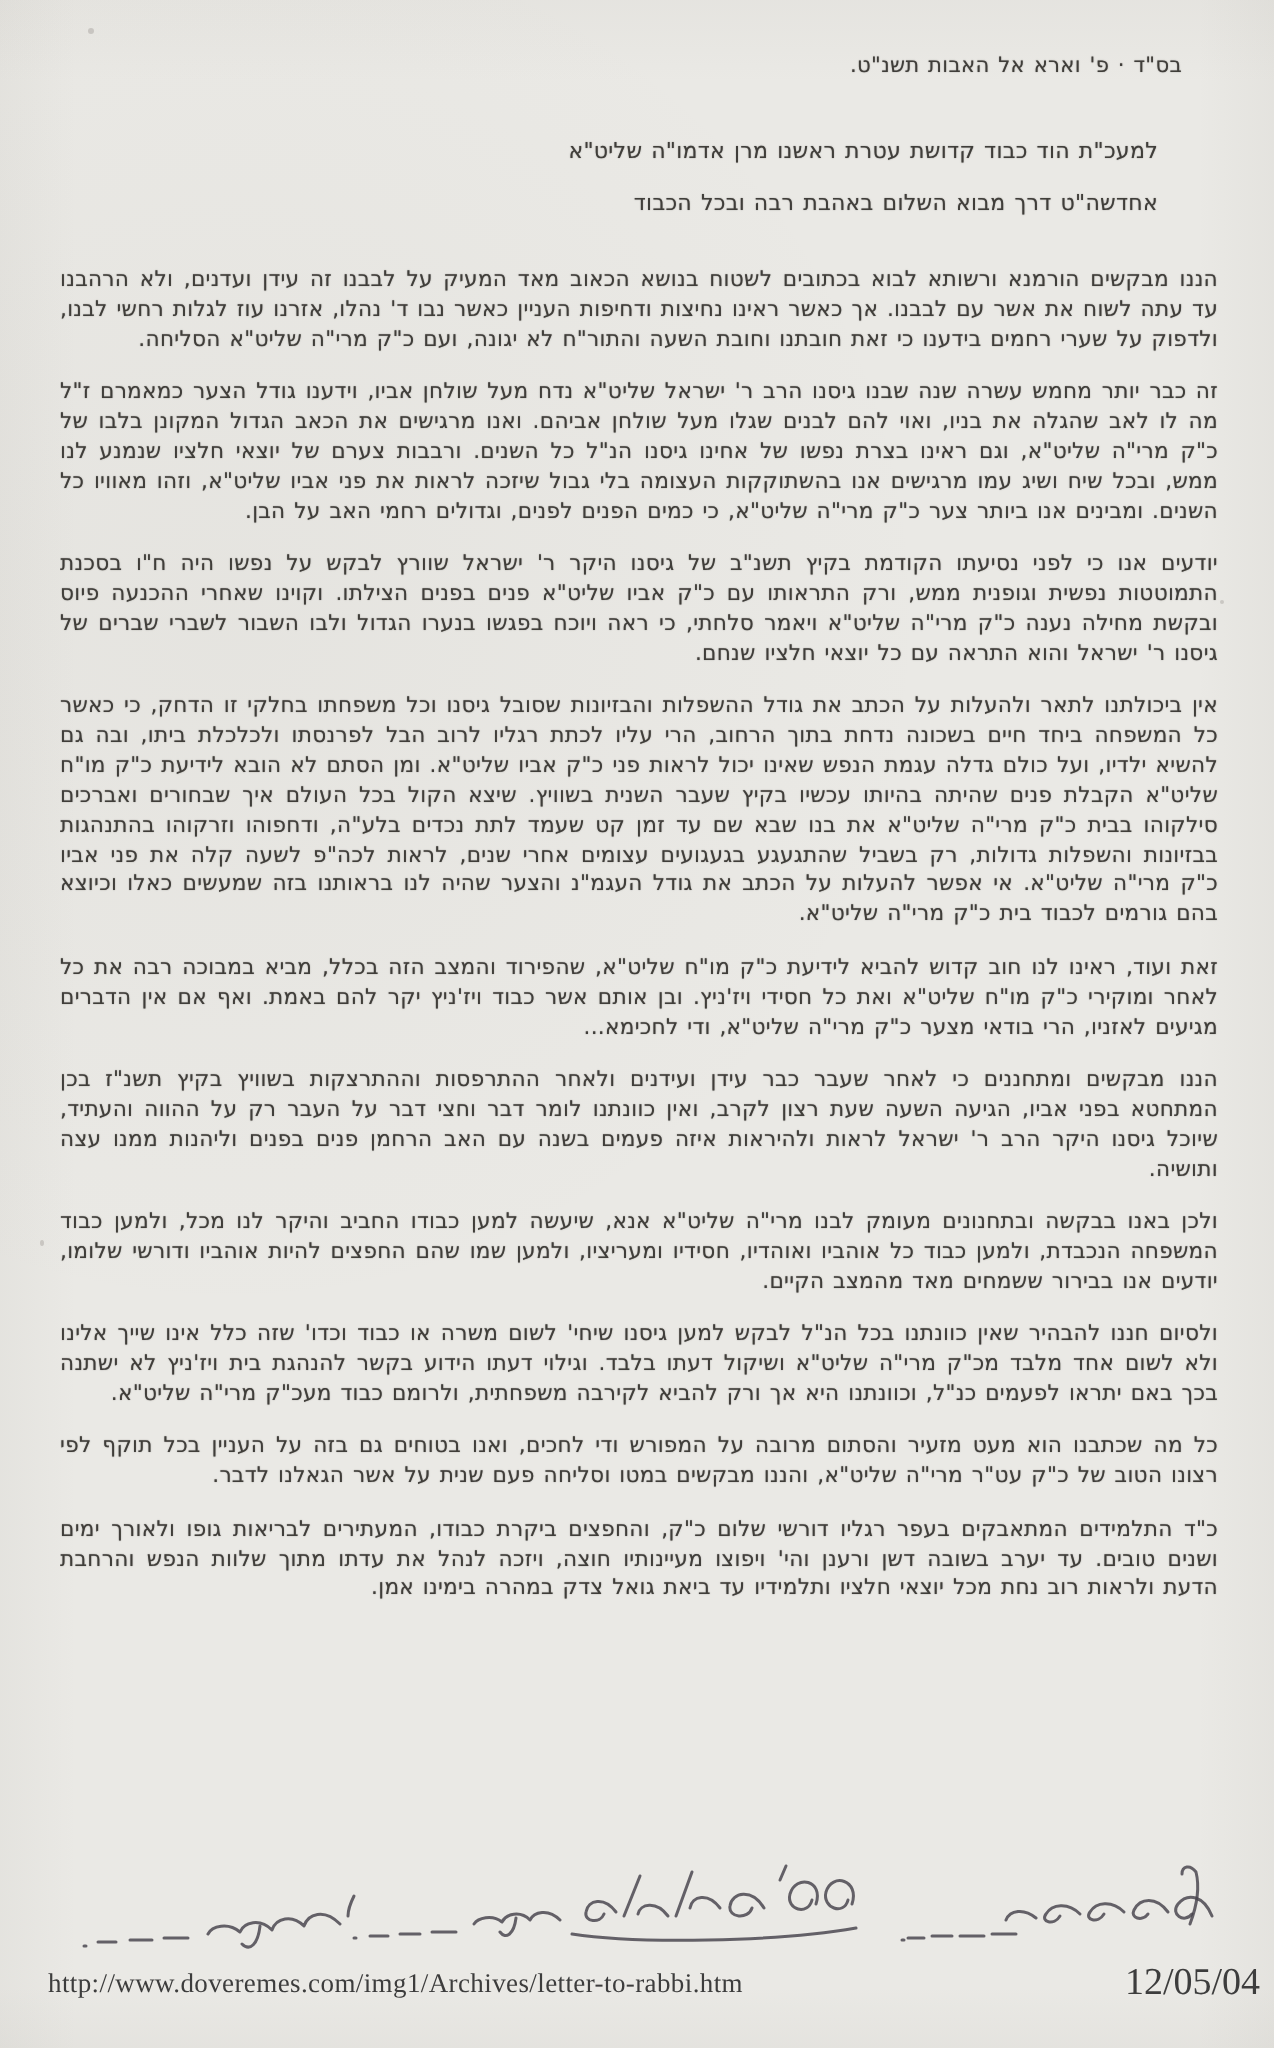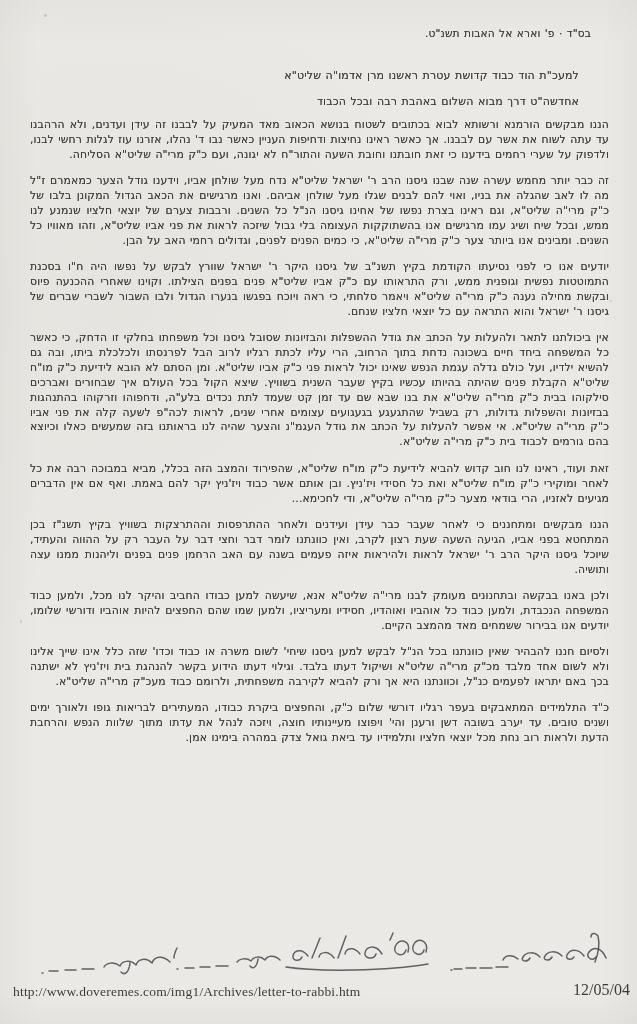--- a/index.html
+++ b/index.html
@@ -24,39 +24,39 @@
     color:#403e3a;
     text-shadow:0 0 .6px rgba(70,68,64,.65);
   }
   .dateline{ text-align:right; margin:4px 18px 0 0; font-size:10.6px; }
   .salutation-1{ text-align:right; margin:27px 30px 0 0; font-size:11px; }
   .salutation-2{ text-align:right; margin:11px 30px 0 0; font-size:11px; }
   .letter-body p.para{
     margin:0 0 11.5px 0;
     text-align:justify;
   }
-  .letter-body p.first{ margin-top:9px; }
+  .letter-body p.first{ margin-top:24px; }
   .sig{ position:absolute; }
   .sig svg path{ fill:none; stroke:#45424b; stroke-width:1.5; stroke-linecap:round; stroke-linejoin:round; opacity:.82; }
   .watermark{
     position:absolute; top:982px; left:163px;
     font-family:"Liberation Sans", sans-serif;
     font-size:27px; letter-spacing:1.5px;
     color:rgba(170,170,166,0.55);
   }
   .footer-url{
-    position:absolute; top:984px; left:13px;
+    position:absolute; top:984px; left:24px;
     font-family:"Liberation Serif", serif;
     font-size:13.5px; color:#3d3d3d;
     letter-spacing:.2px;
   }
   .footer-date{
     position:absolute; top:981px; right:7px;
     font-family:"Liberation Serif", serif;
-    font-size:16px; color:#3d3d3d;
+    font-size:19px; color:#3d3d3d;
   }
   .speck{ position:absolute; background:rgba(110,105,98,.25); border-radius:50%; }
 </style>
 </head>
 <body>
 
 <div class="page">
 
   <div class="letter-body">
     <div class="dateline">בס"ד · פ' וארא אל האבות תשנ"ט.</div>
@@ -64,20 +64,21 @@
     <div class="salutation-2">אחדשה"ט דרך מבוא השלום באהבת רבה ובכל הכבוד</div>
 
     <p class="para first">הננו מבקשים הורמנא ורשותא לבוא בכתובים לשטוח בנושא הכאוב מאד המעיק על לבבנו זה עידן ועדנים, ולא הרהבנו עד עתה לשוח את אשר עם לבבנו. אך כאשר ראינו נחיצות ודחיפות העניין כאשר נבו ד' נהלו, אזרנו עוז לגלות רחשי לבנו, ולדפוק על שערי רחמים בידענו כי זאת חובתנו וחובת השעה והתור"ח לא יגונה, ועם כ"ק מרי"ה שליט"א הסליחה.</p>
     <p class="para">זה כבר יותר מחמש עשרה שנה שבנו גיסנו הרב ר' ישראל שליט"א נדח מעל שולחן אביו, וידענו גודל הצער כמאמרם ז"ל מה לו לאב שהגלה את בניו, ואוי להם לבנים שגלו מעל שולחן אביהם. ואנו מרגישים את הכאב הגדול המקונן בלבו של כ"ק מרי"ה שליט"א, וגם ראינו בצרת נפשו של אחינו גיסנו הנ"ל כל השנים. ורבבות צערם של יוצאי חלציו שנמנע לנו ממש, ובכל שיח ושיג עמו מרגישים אנו בהשתוקקות העצומה בלי גבול שיזכה לראות את פני אביו שליט"א, וזהו מאוויו כל השנים. ומבינים אנו ביותר צער כ"ק מרי"ה שליט"א, כי כמים הפנים לפנים, וגדולים רחמי האב על הבן.</p>
     <p class="para">יודעים אנו כי לפני נסיעתו הקודמת בקיץ תשנ"ב של גיסנו היקר ר' ישראל שוורץ לבקש על נפשו היה ח"ו בסכנת התמוטטות נפשית וגופנית ממש, ורק התראותו עם כ"ק אביו שליט"א פנים בפנים הצילתו. וקוינו שאחרי ההכנעה פיוס ובקשת מחילה נענה כ"ק מרי"ה שליט"א ויאמר סלחתי, כי ראה ויוכח בפגשו בנערו הגדול ולבו השבור לשברי שברים של גיסנו ר' ישראל והוא התראה עם כל יוצאי חלציו שנחם.</p>
     <p class="para">אין ביכולתנו לתאר ולהעלות על הכתב את גודל ההשפלות והבזיונות שסובל גיסנו וכל משפחתו בחלקי זו הדחק, כי כאשר כל המשפחה ביחד חיים בשכונה נדחת בתוך הרחוב, הרי עליו לכתת רגליו לרוב הבל לפרנסתו ולכלכלת ביתו, ובה גם להשיא ילדיו, ועל כולם גדלה עגמת הנפש שאינו יכול לראות פני כ"ק אביו שליט"א. ומן הסתם לא הובא לידיעת כ"ק מו"ח שליט"א הקבלת פנים שהיתה בהיותו עכשיו בקיץ שעבר השנית בשוויץ. שיצא הקול בכל העולם איך שבחורים ואברכים סילקוהו בבית כ"ק מרי"ה שליט"א את בנו שבא שם עד זמן קט שעמד לתת נכדים בלע"ה, ודחפוהו וזרקוהו בהתנהגות בבזיונות והשפלות גדולות, רק בשביל שהתגעגע בגעגועים עצומים אחרי שנים, לראות לכה"פ לשעה קלה את פני אביו כ"ק מרי"ה שליט"א. אי אפשר להעלות על הכתב את גודל העגמ"נ והצער שהיה לנו בראותנו בזה שמעשים כאלו וכיוצא בהם גורמים לכבוד בית כ"ק מרי"ה שליט"א.</p>
     <p class="para">זאת ועוד, ראינו לנו חוב קדוש להביא לידיעת כ"ק מו"ח שליט"א, שהפירוד והמצב הזה בכלל, מביא במבוכה רבה את כל לאחר ומוקירי כ"ק מו"ח שליט"א ואת כל חסידי ויז'ניץ. ובן אותם אשר כבוד ויז'ניץ יקר להם באמת. ואף אם אין הדברים מגיעים לאזניו, הרי בודאי מצער כ"ק מרי"ה שליט"א, ודי לחכימא...</p>
     <p class="para">הננו מבקשים ומתחננים כי לאחר שעבר כבר עידן ועידנים ולאחר ההתרפסות וההתרצקות בשוויץ בקיץ תשנ"ז בכן המתחטא בפני אביו, הגיעה השעה שעת רצון לקרב, ואין כוונתנו לומר דבר וחצי דבר על העבר רק על ההווה והעתיד, שיוכל גיסנו היקר הרב ר' ישראל לראות ולהיראות איזה פעמים בשנה עם האב הרחמן פנים בפנים וליהנות ממנו עצה ותושיה.</p>
     <p class="para">ולכן באנו בבקשה ובתחנונים מעומק לבנו מרי"ה שליט"א אנא, שיעשה למען כבודו החביב והיקר לנו מכל, ולמען כבוד המשפחה הנכבדת, ולמען כבוד כל אוהביו ואוהדיו, חסידיו ומעריציו, ולמען שמו שהם החפצים להיות אוהביו ודורשי שלומו, יודעים אנו בבירור ששמחים מאד מהמצב הקיים.</p>
     <p class="para">ולסיום חננו להבהיר שאין כוונתנו בכל הנ"ל לבקש למען גיסנו שיחי' לשום משרה או כבוד וכדו' שזה כלל אינו שייך אלינו ולא לשום אחד מלבד מכ"ק מרי"ה שליט"א ושיקול דעתו בלבד. וגילוי דעתו הידוע בקשר להנהגת בית ויז'ניץ לא ישתנה בכך באם יתראו לפעמים כנ"ל, וכוונתנו היא אך ורק להביא לקירבה משפחתית, ולרומם כבוד מעכ"ק מרי"ה שליט"א.</p>
+    <p class="para">כל מה שכתבנו הוא מעט מזעיר והסתום מרובה על המפורש ודי לחכים, ואנו בטוחים גם בזה על העניין בכל תוקף לפי רצונו הטוב של כ"ק עט"ר מרי"ה שליט"א, והננו מבקשים במטו וסליחה פעם שנית על אשר הגאלנו לדבר.</p>
     <p class="para">כ"ד התלמידים המתאבקים בעפר רגליו דורשי שלום כ"ק, והחפצים ביקרת כבודו, המעתירים לבריאות גופו ולאורך ימים ושנים טובים. עד יערב בשובה דשן ורענן והי' ויפוצו מעיינותיו חוצה, ויזכה לנהל את עדתו מתוך שלוות הנפש והרחבת הדעת ולראות רוב נחת מכל יוצאי חלציו ותלמידיו עד ביאת גואל צדק במהרה בימינו אמן.</p>
   </div>
 
   <div class="sig" style="left:448px; top:926px; width:166px; height:52px;">
     <svg width="166" height="52" viewBox="0 0 166 52">
       <path d="M150 10 C147 6 143 7 143 11 M150 10 C152 18 150 28 147 36"></path>
       <path d="M158 32 C154 22 146 20 141 26 C137 31 144 36 148 31"></path>
       <path d="M136 30 C130 22 122 23 119 29 C117 33 123 35 126 31"></path>
       <path d="M114 30 C108 24 100 25 97 30 C94 34 101 36 104 31"></path>
       <path d="M92 31 C86 25 78 26 75 31 C72 35 79 37 82 32"></path>

